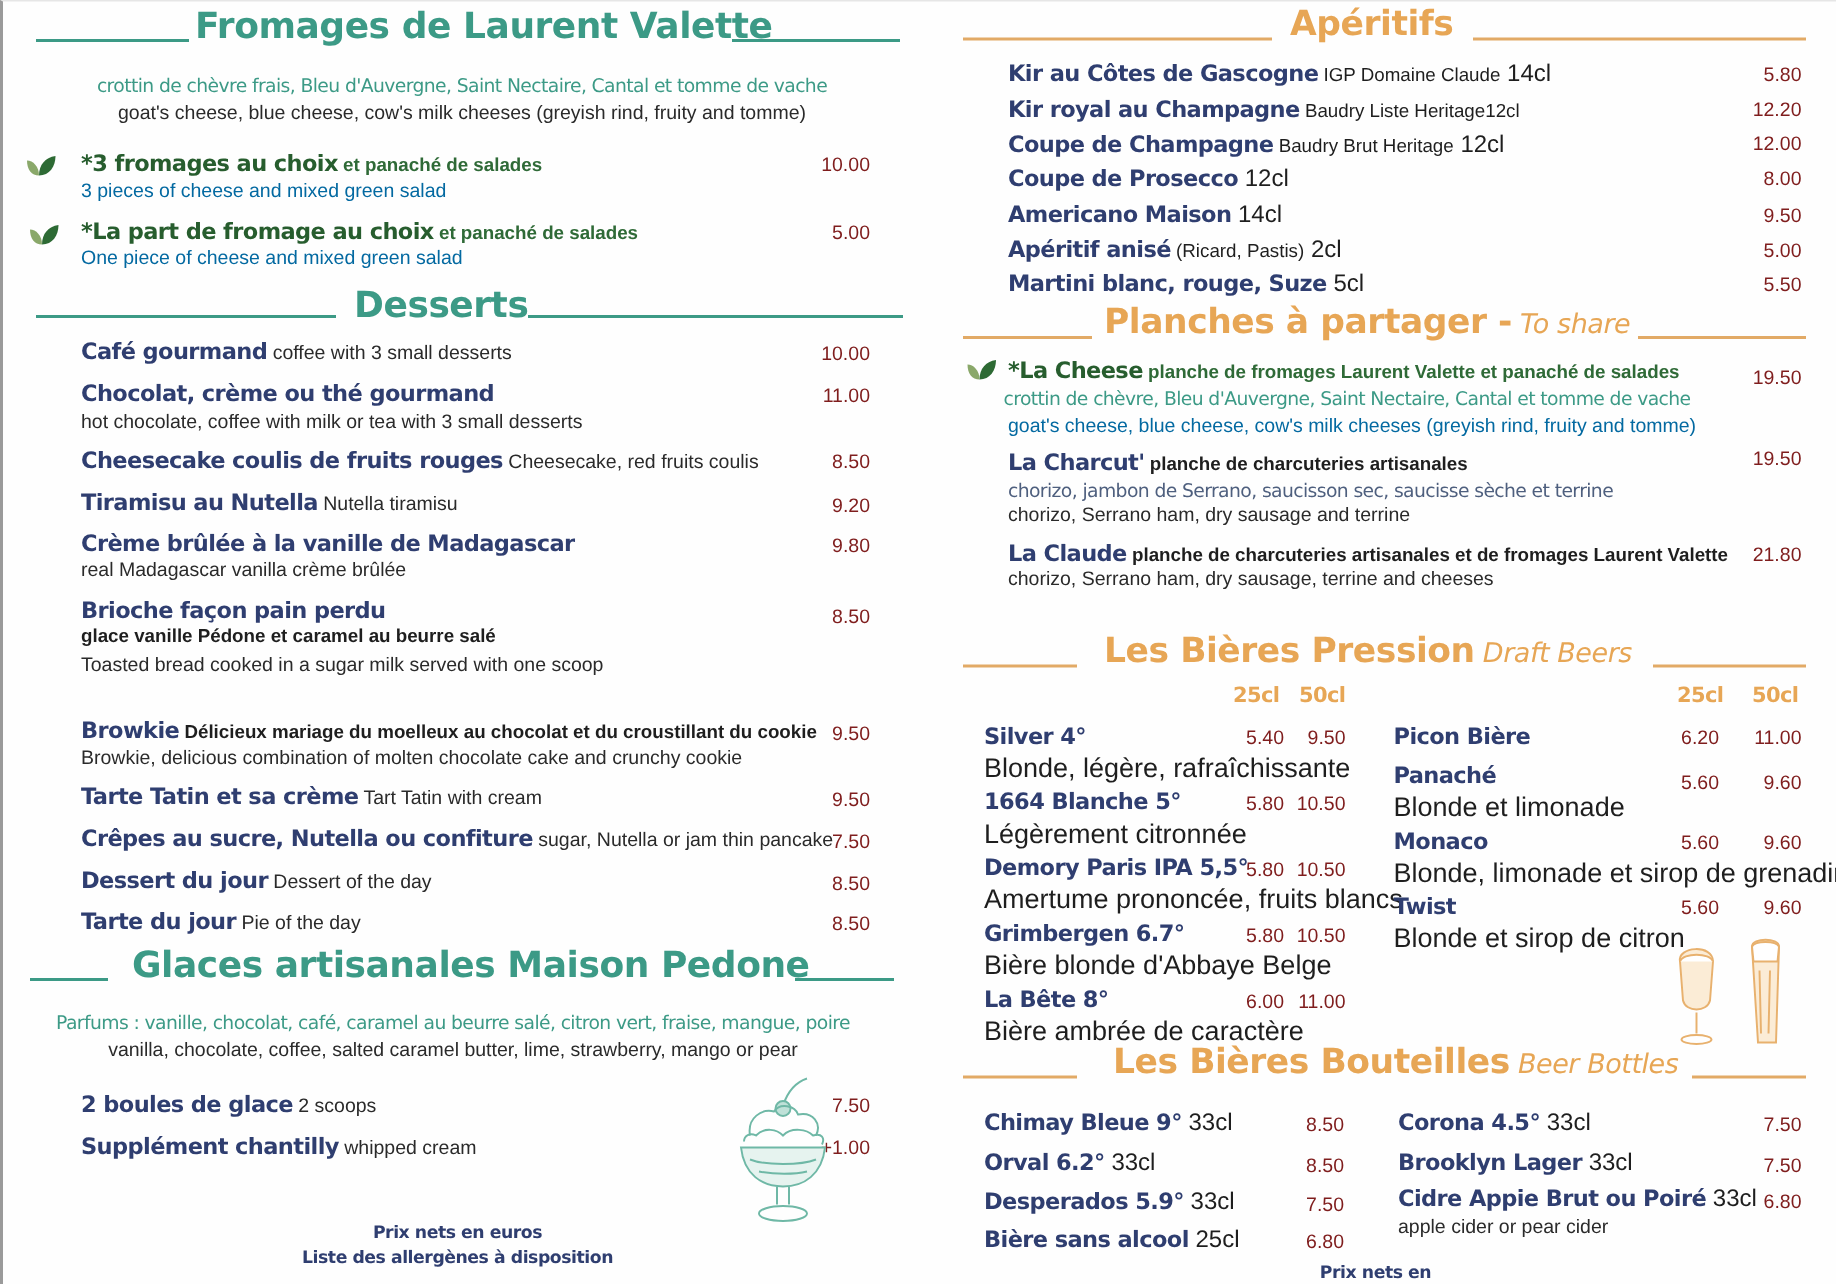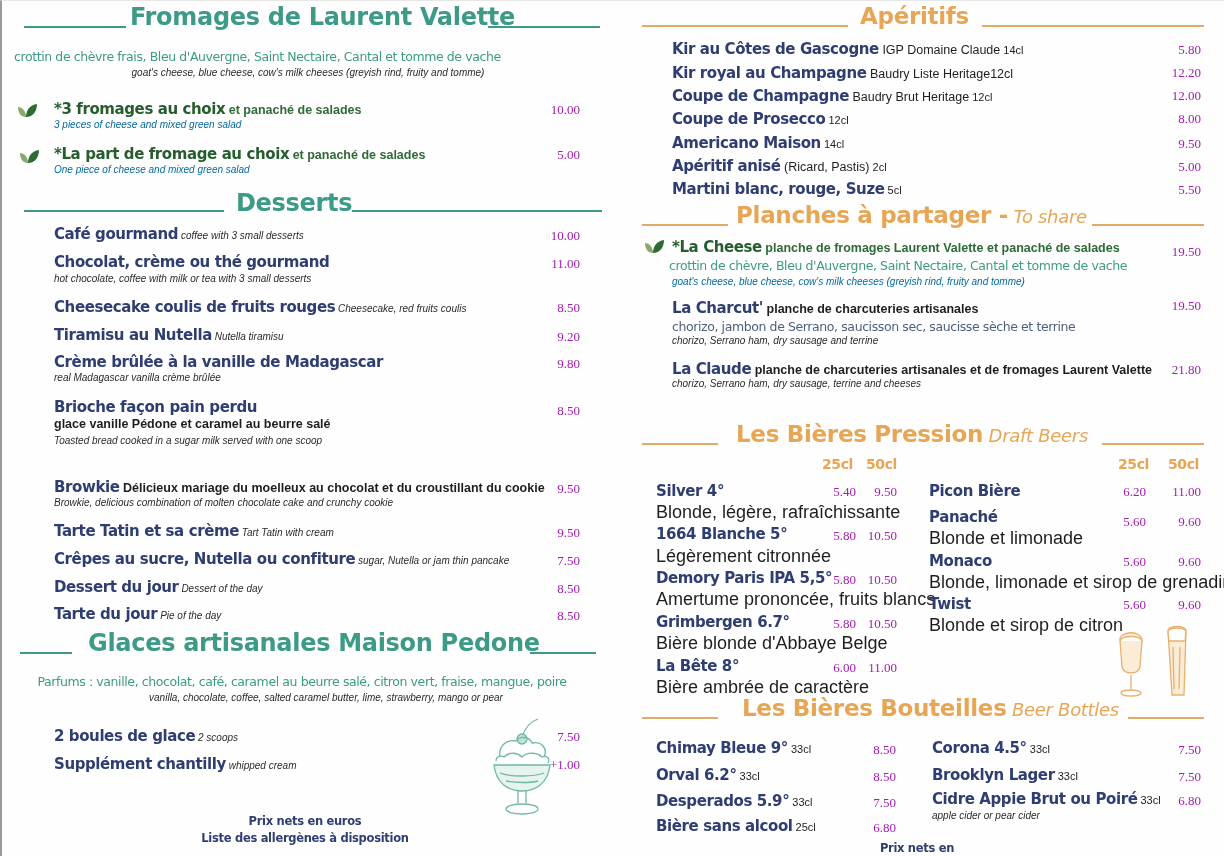--- a/index.html
+++ b/index.html
@@ -7,44 +7,44 @@
   body { font-family: "Liberation Sans", sans-serif; color: #2d3a66; position: relative; }
   .page { position: absolute; top: 0; left: 0; width: 1224px; height: 856px; background: #fefefe; border-top: 1px solid #e6e6e6; border-left: 2px solid #9a9a9a; }
   .title { position: absolute; font-family: "DejaVu Sans", sans-serif; font-weight: bold; white-space: nowrap; letter-spacing: -0.3px; }
   .teal { color: #3c9a86; }
   .orange { color: #e7a655; }
   .rule { position: absolute; height: 1px; }
   .rule.teal-r { background: #3c9a86; height: 1.5px; }
   .rule.orange-r { background: #e2aa66; height: 1.5px; }
   .name { font-family: "DejaVu Sans", sans-serif; font-weight: bold; color: #2f3e70; font-size: 15px; letter-spacing: -0.4px; }
   .name.green { color: #275d2e; }
-  .en { font-family: "Liberation Sans", sans-serif; font-style: italic; color: #2a2a2a; font-size: 10px; }
+  .en { font-family: "Liberation Sans", sans-serif; color: #2a2a2a; font-size: 13px; }
   .en.green { color: #0369a1; }
   .sub { font-family: "Liberation Sans", sans-serif; font-weight: bold; color: #1e1e1e; font-size: 12.5px; }
   .sub.green { color: #2f6a37; }
-  .small { font-family: "Liberation Sans", sans-serif; color: #1e1e1e; font-size: 11px; }
+  .small { font-family: "Liberation Sans", sans-serif; color: #1e1e1e; font-size: 16px; }
   .plain { font-family: "Liberation Sans", sans-serif; color: #1e1e1e; font-size: 18px; }
   .fr-teal { font-family: "DejaVu Sans", sans-serif; color: #3c9a86; font-size: 12.5px; letter-spacing: -0.4px; }
   .fr-slate { font-family: "DejaVu Sans", sans-serif; color: #4e5f7e; font-size: 12.5px; letter-spacing: -0.4px; }
-  .price { position: absolute; font-family: Liberation Serif, serif; color: #a21caf; font-size: 13px; text-align: left; }
+  .price { position: absolute; font-family: Liberation Sans, sans-serif; color: #7f1d1d; font-size: 13px; text-align: left; }
   .line { position: absolute; white-space: nowrap; }
   .leaf { position: absolute; width: 22px; height: 16px; }
   .colhdr { position: absolute; font-family: "DejaVu Sans", sans-serif; font-weight: bold; color: #e7a655; font-size: 14px; letter-spacing: -0.4px; }
   .footer { position: absolute; font-family: "DejaVu Sans", sans-serif; font-weight: bold; color: #2f3e70; font-size: 11.5px; text-align: center; letter-spacing: -0.3px; }
 </style>
 </head>
 <body>
 
 <div class="page">
 
   <div class="rule teal-r" style="left:22px;top:25px;width:102px;"></div>
   <div class="title teal" style="left:128px;top:2px;font-size:24px;">Fromages de Laurent Valette</div>
   <div class="rule teal-r" style="left:486px;top:25px;width:112px;"></div>
 
-  <div class="line fr-teal" style="left:12px;width:612px;text-align:left;top:48px;">crottin de chèvre frais, Bleu d'Auvergne, Saint Nectaire, Cantal et tomme de vache</div>
+  <div class="line fr-teal" style="left:0;width:612px;text-align:center;top:48px;">crottin de chèvre frais, Bleu d'Auvergne, Saint Nectaire, Cantal et tomme de vache</div>
   <div class="line en" style="left:0;width:612px;text-align:center;top:66px;">goat's cheese, blue cheese, cow's milk cheeses (greyish rind, fruity and tomme)</div>
 
   <svg class="leaf" style="left:14px;top:102px;" viewBox="0 0 22 16">
     <path d="M2 4 C6 4 10 8 10 14 C5 14 2 10 2 4Z" fill="#8aa86a"></path>
     <path d="M10 14 C10 7 14 2 21 1 C21 8 17 14 10 14Z" fill="#2d6a34"></path>
   </svg>
   <div class="line" style="left:52px;top:99px;">
     <span class="name green">*3 fromages au choix</span><span class="sub green"> et panaché de salades</span>
   </div>
   <div class="line en green" style="left:52px;top:118px;">3 pieces of cheese and mixed green salad</div>
@@ -122,21 +122,21 @@
   <div class="line" style="left:52px;top:604px;">
     <span class="name">Tarte du jour</span><span class="en"> Pie of the day</span>
   </div>
   <div class="price" style="right:644px;top:607px;">8.50</div>
 
   <div class="rule teal-r" style="left:18px;top:651px;width:52px;"></div>
   <div class="title teal" style="left:86px;top:628px;font-size:24px;">Glaces artisanales Maison Pedone</div>
   <div class="rule teal-r" style="left:528px;top:651px;width:66px;"></div>
 
   <div class="line fr-teal" style="left:0;width:600px;text-align:center;top:673px;">Parfums : vanille, chocolat, café, caramel au beurre salé, citron vert, fraise, mangue, poire</div>
-  <div class="line en" style="left:0;width:600px;text-align:center;top:691px;margin-left:24px;">vanilla, chocolate, coffee, salted caramel butter, lime, strawberry, mango or pear</div>
+  <div class="line en" style="left:0;width:600px;text-align:center;top:691px;">vanilla, chocolate, coffee, salted caramel butter, lime, strawberry, mango or pear</div>
 
   <div class="line" style="left:52px;top:726px;">
     <span class="name">2 boules de glace</span><span class="en"> 2 scoops</span>
   </div>
   <div class="price" style="right:644px;top:728px;">7.50</div>
 
   <div class="line" style="left:52px;top:754px;">
     <span class="name">Supplément chantilly</span><span class="en"> whipped cream</span>
   </div>
   <div class="price" style="right:644px;top:756px;">+1.00</div>

